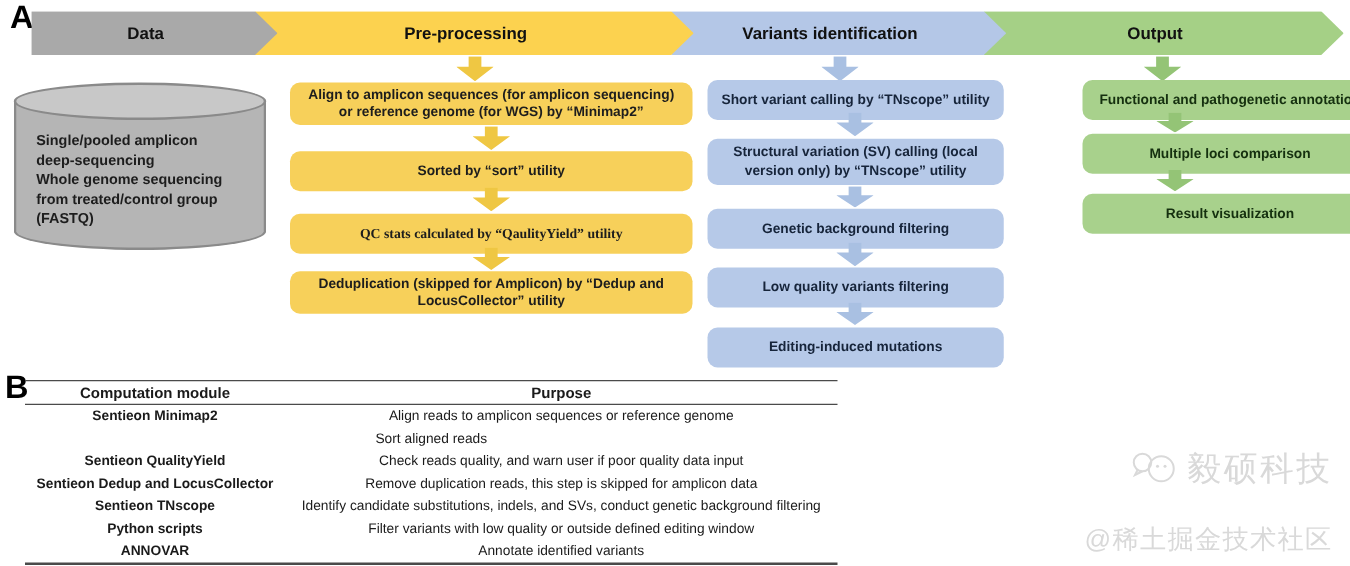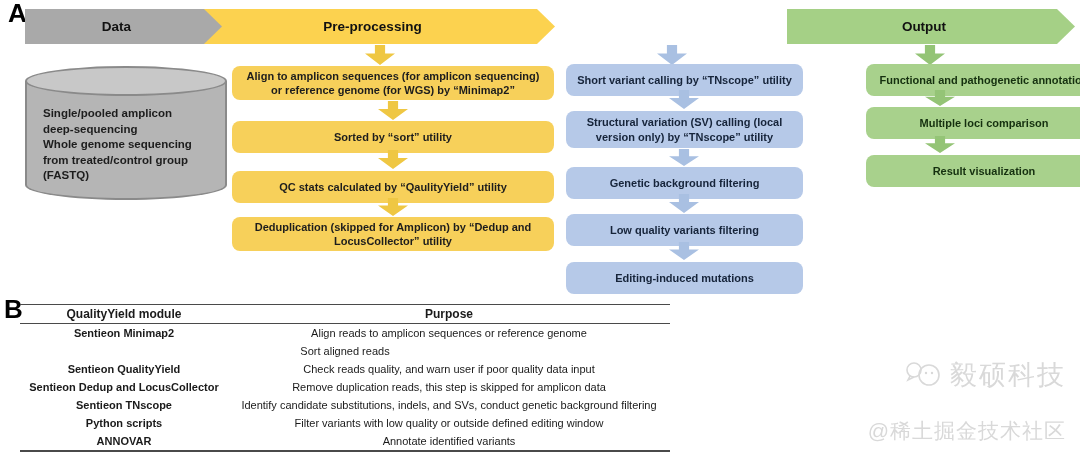--- a/index.html
+++ b/index.html
@@ -12,21 +12,21 @@
   
   .band { position:absolute; top:9px; height:35px; display:flex; align-items:center; justify-content:center;
           clip-path:polygon(0 0, calc(100% - 18px) 0, 100% 50%, calc(100% - 18px) 100%, 0 100%); }
   .band span { font-size:13.5px; font-weight:bold; color:#111; padding-right:14px; }
 
   
   .darrow { position:absolute; width:30px; height:20px;
             clip-path:polygon(33% 0, 67% 0, 67% 42%, 100% 42%, 50% 100%, 0 42%, 33% 42%); }
 
   
-  .cylinder { position:absolute; left:25px; top:66px; width:202px; height:134px; }
+  .cylinder { position:absolute; left:11px; top:66px; width:202px; height:134px; }
   .cyl-body { position:absolute; left:0; right:0; top:15px; bottom:0; background:#b5b5b5;
               border-left:2px solid #8a8a8a; border-right:2px solid #8a8a8a; border-bottom:2px solid #8a8a8a;
               border-radius:0 0 50% 50% / 0 0 15px 15px; }
   .cyl-top { position:absolute; left:0; right:0; top:0; height:30px; background:#c8c8c8;
              border:2px solid #8a8a8a; border-radius:50%; }
   .cyl-text { position:absolute; left:18px; right:8px; top:40px; font-size:11.5px; font-weight:bold;
               color:#1d1d1d; line-height:1.35; white-space:pre-line; }
 
   
   .fbox { position:absolute; border-radius:8px; display:flex; align-items:center; justify-content:center;
@@ -59,20 +59,23 @@
 <div class="canvas">
 
   <div class="panel-label" style="left:8px; top:-2px;">A</div>
 
   <div class="band" style="left:25px; width:197px; background:#a9a9a9; z-index:5;">
     <span>Data</span>
   </div>
   <div class="band" style="left:204px; width:351px; background:#fcd24f; z-index:4;">
     <span>Pre-processing</span>
   </div>
+  <div class="band" style="left:537px; width:268px; background:#b4c7e7; z-index:3;">
+    <span>Variants identification</span>
+  </div>
   <div class="band" style="left:787px; width:288px; background:#a5d086; z-index:2;">
     <span>Output</span>
   </div>
 
   <div class="darrow ya" style="left:365px; top:45px;"></div>
   <div class="darrow ba" style="left:657px; top:45px;"></div>
   <div class="darrow ga" style="left:915px; top:45px;"></div>
 
   <div class="cylinder">
     <div class="cyl-body"></div>
@@ -81,21 +84,21 @@
 deep-sequencing
 Whole genome sequencing
 from treated/control group
 (FASTQ)</div>
   </div>
 
   <div class="fbox ybox" style="top:66px; height:34px;">Align to amplicon sequences (for amplicon sequencing) or reference genome (for WGS) by “Minimap2”</div>
   <div class="darrow ya" style="left:378px; top:101px; height:19px;"></div>
   <div class="fbox ybox" style="top:121px; height:28px;">Sorted by “sort” utility</div>
   <div class="darrow ya" style="left:378px; top:150px; height:19px;"></div>
-  <div class="fbox ybox" style="top:171px; height:26px;">QC stats calculated by “QaulityYield” utility</div>
+  <div class="fbox ybox" style="top:171px; height:26px;font-family:Liberation Serif, serif;">QC stats calculated by “QaulityYield” utility</div>
   <div class="darrow ya" style="left:378px; top:198px; height:18px;"></div>
   <div class="fbox ybox" style="top:217px; height:34px;">Deduplication (skipped for Amplicon) by “Dedup and LocusCollector” utility</div>
 
   <div class="fbox bbox" style="top:64px; height:25px;">Short variant calling by “TNscope” utility</div>
   <div class="darrow ba" style="left:669px; top:90px; height:19px;"></div>
   <div class="fbox bbox" style="top:111px; height:37px;">Structural variation (SV) calling (local version only) by “TNscope” utility</div>
   <div class="darrow ba" style="left:669px; top:149px; height:17px;"></div>
   <div class="fbox bbox" style="top:167px; height:26px;">Genetic background filtering</div>
   <div class="darrow ba" style="left:669px; top:194px; height:19px;"></div>
   <div class="fbox bbox" style="top:214px; height:27px;">Low quality variants filtering</div>
@@ -105,21 +108,21 @@
   <div class="fbox gbox" style="top:64px; height:25px;">Functional and pathogenetic annotation</div>
   <div class="darrow ga" style="left:925px; top:90px; height:16px;"></div>
   <div class="fbox gbox" style="top:107px; height:28px;">Multiple loci comparison</div>
   <div class="darrow ga" style="left:925px; top:136px; height:17px;"></div>
   <div class="fbox gbox" style="top:155px; height:27px;">Result visualization</div>
 
   <div class="panel-label" style="left:4px; top:294px;">B</div>
 
   <div class="btable">
     <div class="trow head">
-      <div class="c-mod">QualityYield module</div>
+      <div class="c-mod">Computation module</div>
       <div class="c-pur">Purpose</div>
     </div>
     <div class="trow">
       <div class="c-mod">Sentieon Minimap2</div>
       <div class="c-pur">Align reads to amplicon sequences or reference genome</div>
     </div>
     <div class="trow">
       <div class="c-pur">Sort aligned reads</div>
     </div>
     <div class="trow">

